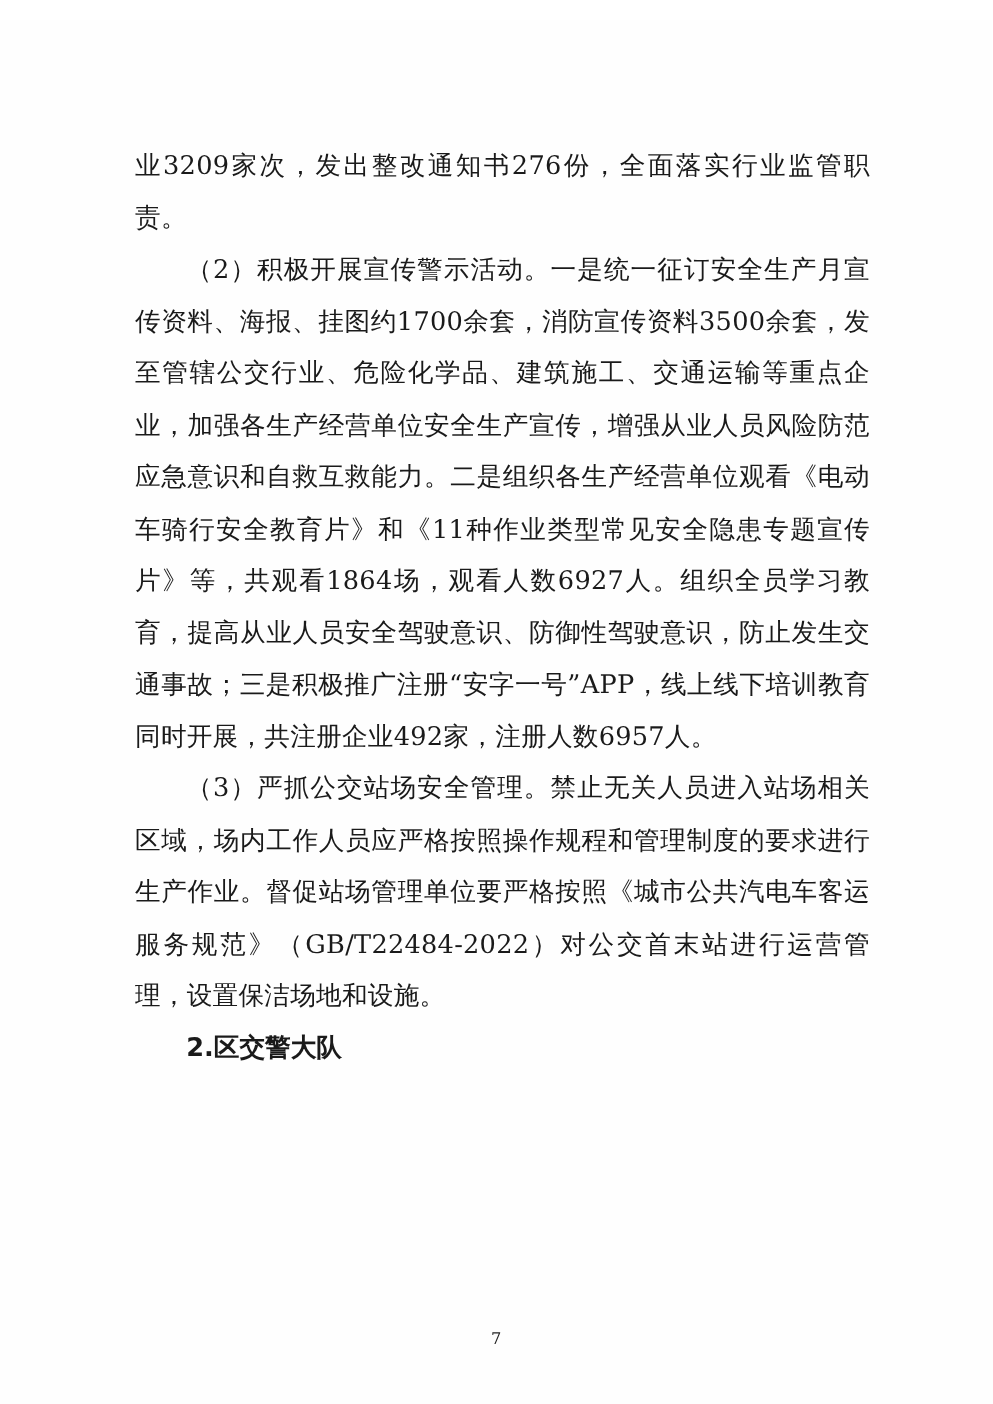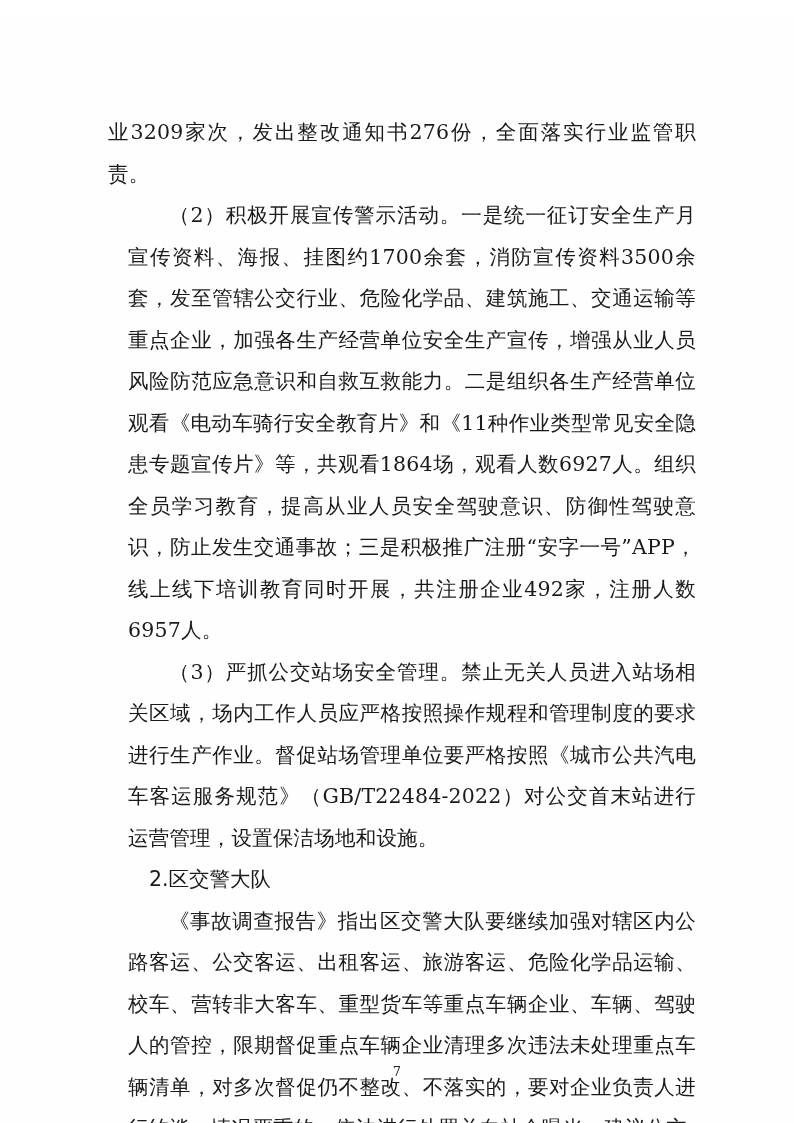--- a/index.html
+++ b/index.html
@@ -33,27 +33,26 @@
     margin: 0 0 0 0;
     font-size: 20.5px;
     line-height: 41.5px;
     text-align: justify;
     text-justify: inter-ideograph;
     letter-spacing: 0.2px;
     font-family: "DejaVu Serif", "Liberation Serif", serif;
   }
   p.indent {
     text-indent: 41px;
-    margin-left: 20px;
   }
   h2.heading {
     margin: 0;
     font-size: 20.5px;
     line-height: 41.5px;
-    font-weight: normal;
+    font-weight: bold;
     text-indent: 41px;
     font-family: "DejaVu Sans", "Liberation Sans", sans-serif;
   }
   .pagenum {
     position: absolute;
     left: 0;
     top: 1048px;
     width: 794px;
     text-align: center;
     font-size: 13px;
@@ -68,18 +67,17 @@
   <div class="content">
 
     <p class="para">业3209家次，发出整改通知书276份，全面落实行业监管职责。</p>
 
     <p class="para indent">（2）积极开展宣传警示活动。一是统一征订安全生产月宣传资料、海报、挂图约1700余套，消防宣传资料3500余套，发至管辖公交行业、危险化学品、建筑施工、交通运输等重点企业，加强各生产经营单位安全生产宣传，增强从业人员风险防范应急意识和自救互救能力。二是组织各生产经营单位观看《电动车骑行安全教育片》和《11种作业类型常见安全隐患专题宣传片》等，共观看1864场，观看人数6927人。组织全员学习教育，提高从业人员安全驾驶意识、防御性驾驶意识，防止发生交通事故；三是积极推广注册“安字一号”APP，线上线下培训教育同时开展，共注册企业492家，注册人数6957人。</p>
 
     <p class="para indent">（3）严抓公交站场安全管理。禁止无关人员进入站场相关区域，场内工作人员应严格按照操作规程和管理制度的要求进行生产作业。督促站场管理单位要严格按照《城市公共汽电车客运服务规范》（GB/T22484-2022）对公交首末站进行运营管理，设置保洁场地和设施。</p>
 
     <h2 class="heading">2.区交警大队</h2>
 
-    <p class="para indent">《事故调查报告》指出区交警大队要继续加强对辖区内公路客运、公交客运、出租客运、旅游客运、危险化学品运输、校车、营转非大客车、重型货车等重点车辆企业、车辆、驾驶人的管控，限期督促重点车辆企业清理多次违法未处理重点车辆清单，对多次督促仍不整改、不落实的，要对企业负责人进行约谈，情况严重的，依法进行处罚并向社会曝光。建议公交</p>
 
   </div>
 
   <div class="pagenum">7</div>
 </div>
 
 </body></html>

